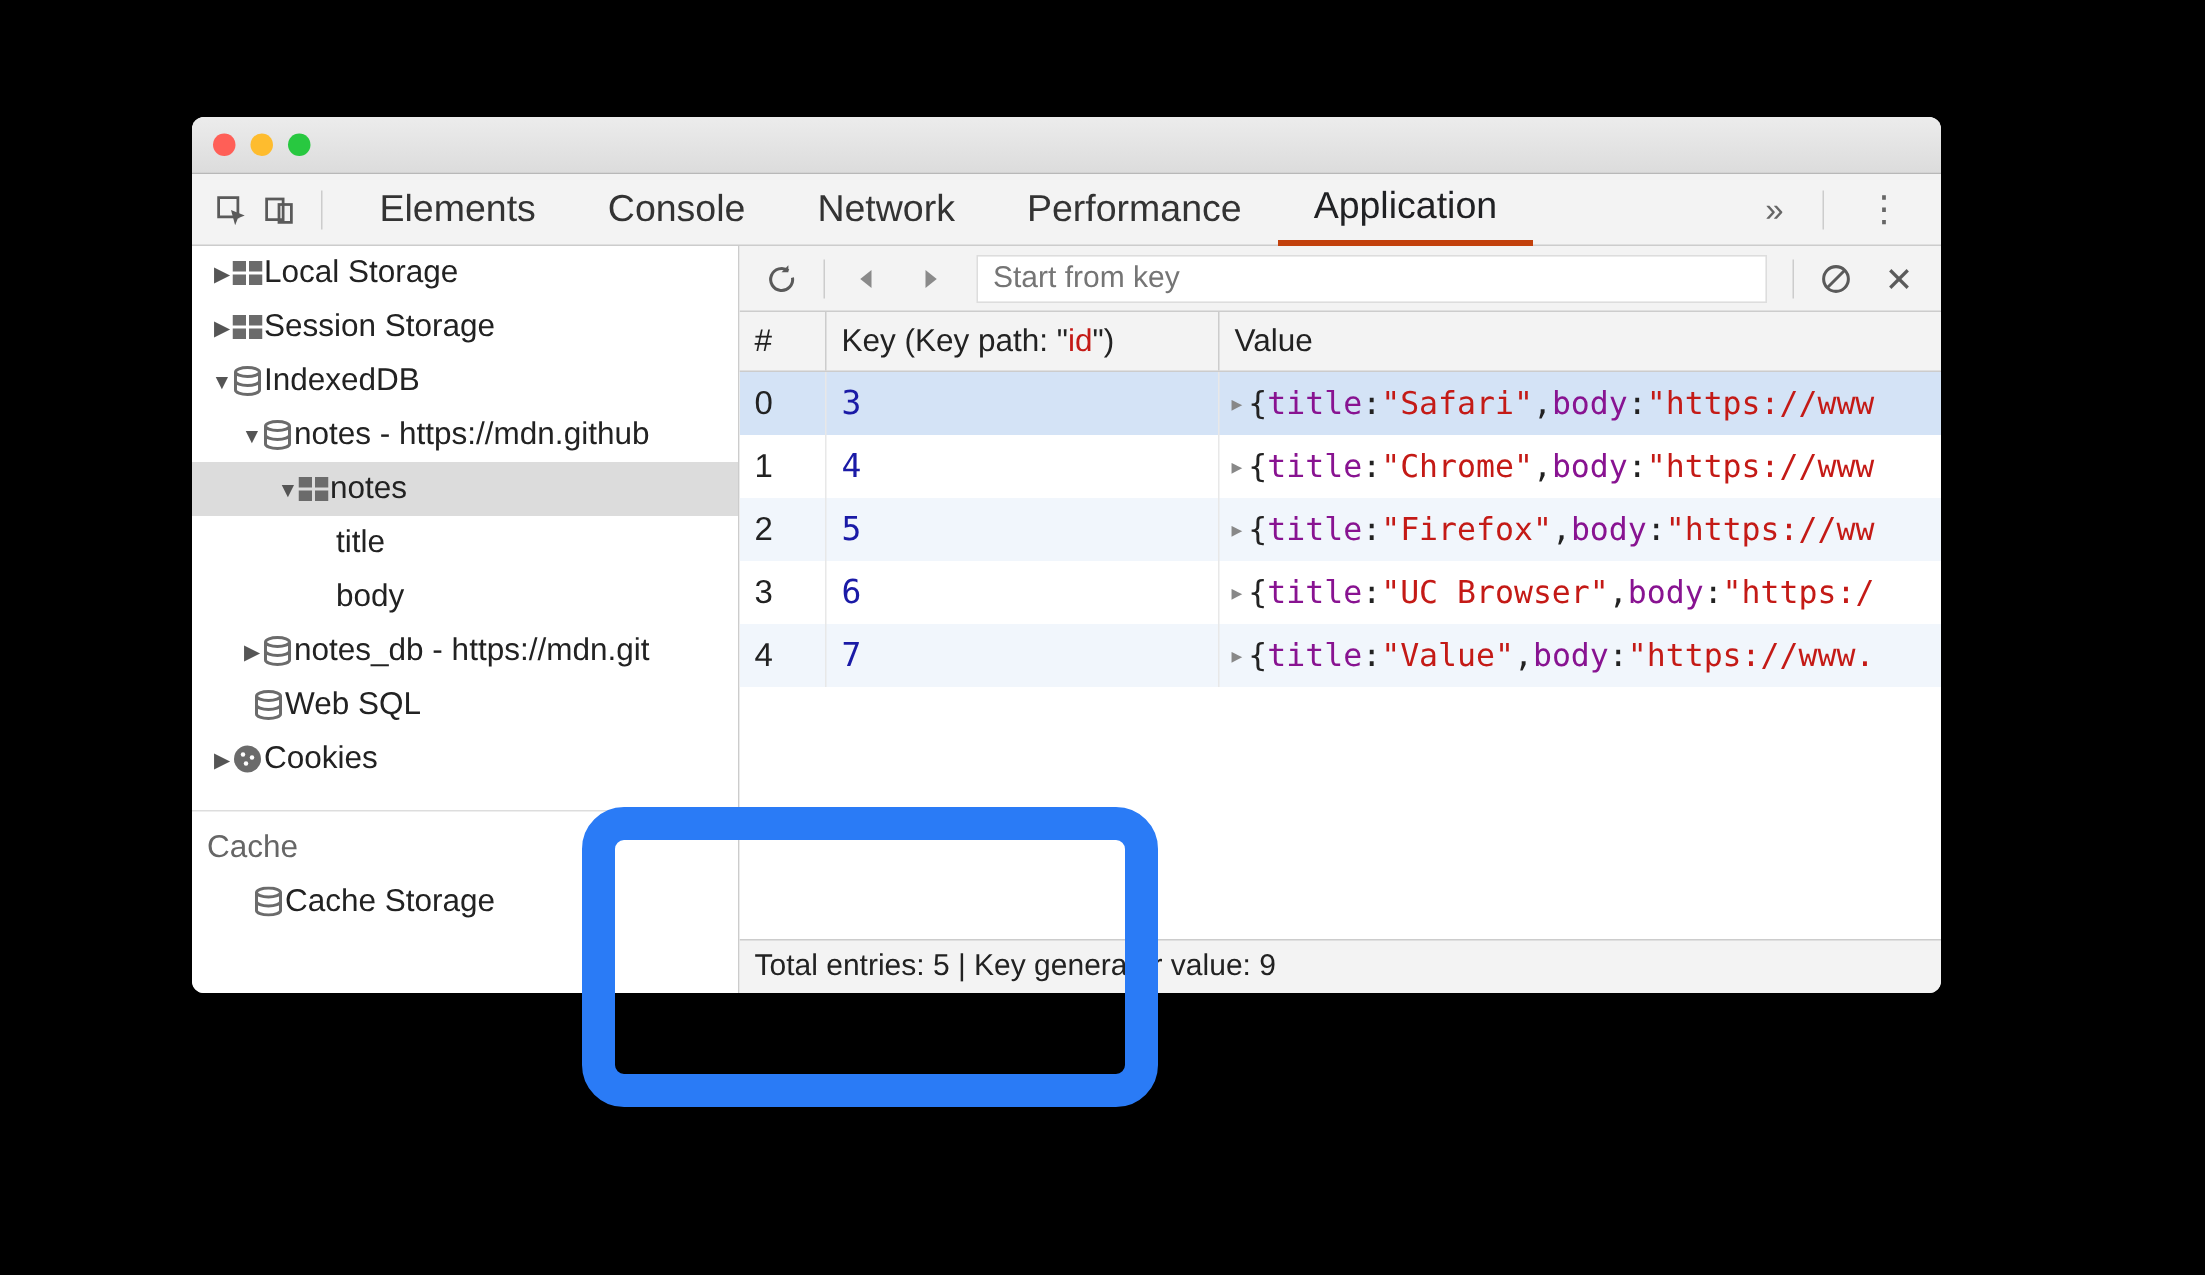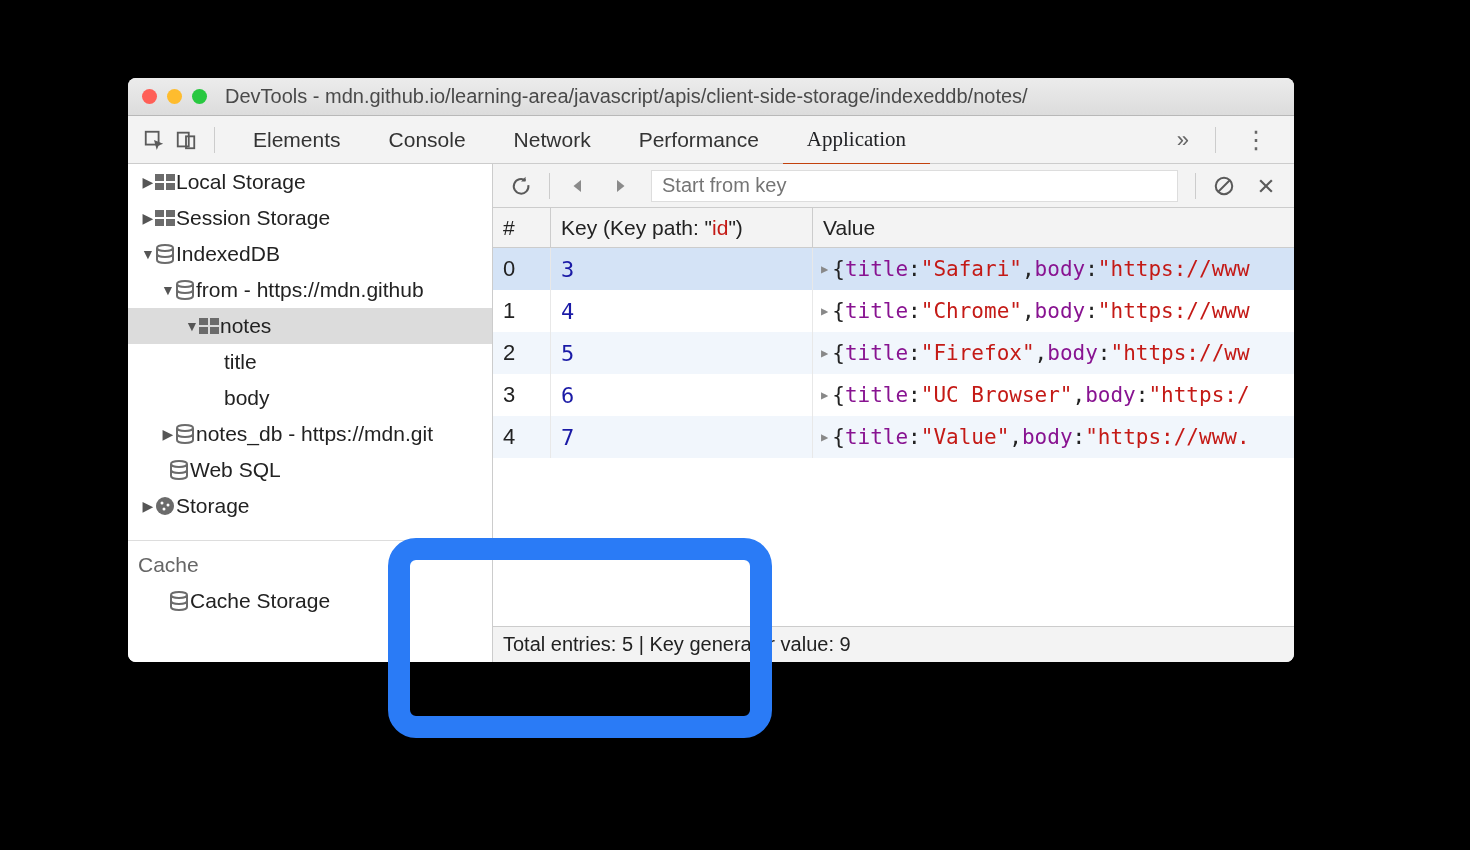--- a/index.html
+++ b/index.html
@@ -56,23 +56,23 @@
 }
 .vsep { width: 1px; height: 26px; background: #ccc; margin: 0 10px; }
 .tabs { display: flex; gap: 0; flex: 1; }
 .tab {
   padding: 0 24px;
   height: 48px;
   display: flex;
   align-items: center;
   color: #333;
   cursor: pointer;
-  font-size: 21px;
-}
-.tab.active { color: #202124; border-bottom: 1px solid #c2410c; font-weight: 400; font-family: Liberation Serif, serif; }
+  font-size: 25px;
+}
+.tab.active { color: #202124; border-bottom: 4px solid #c2410c; font-weight: 400; }
 .more-chevrons { font-size: 22px; color: #666; padding: 0 12px; }
 .kebab { color: #666; font-size: 24px; padding: 0 14px; }
 
 .body {
   display: flex;
   flex: 1;
   overflow: hidden;
 }
 .sidebar {
   width: 365px;
@@ -205,21 +205,20 @@
 </head>
 <body>
 
 <div class="window">
   <div class="titlebar">
     <div class="traffic">
       <div class="dot red"></div>
       <div class="dot yellow"></div>
       <div class="dot green"></div>
     </div>
-    <div class="title-text">DevTools - mdn.github.io/learning-area/javascript/apis/client-side-storage/indexeddb/notes/</div>
   </div>
 
   <div class="tabbar">
     <div class="tool-icon">
       <svg viewBox="0 0 24 24" width="22" height="22" fill="none" stroke="#5a5a5a" stroke-width="2">
         <rect x="3" y="3" width="14" height="14"></rect>
           <path d="M12 12 L22 16 L17 18 L15 23 Z" fill="#5a5a5a" stroke="none"></path>
       </svg>
     </div>
     <div class="tool-icon">
@@ -281,21 +280,21 @@
       </div>
       <div class="tree-item indent-1">
         <span class="arrow down"></span>
         <span class="db-icon">
           <svg viewBox="0 0 18 20">
               <ellipse cx="9" cy="4" rx="8" ry="3" fill="none" stroke="#6b6b6b" stroke-width="2"></ellipse>
               <path d="M1 4 V16 A8 3 0 0 0 17 16 V4" fill="none" stroke="#6b6b6b" stroke-width="2"></path>
               <path d="M1 10 A8 3 0 0 0 17 10" fill="none" stroke="#6b6b6b" stroke-width="2"></path>
             </svg>
         </span>
-        <span>from - https://mdn.github</span>
+        <span>notes - https://mdn.github</span>
       </div>
       <div class="tree-item indent-2 selected">
         <span class="arrow down"></span>
         <span class="grid-icon">
           <svg viewBox="0 0 20 16">
               <rect x="0" y="0" width="9" height="7" fill="#6b6b6b"></rect>
               <rect x="11" y="0" width="9" height="7" fill="#6b6b6b"></rect>
               <rect x="0" y="9" width="9" height="7" fill="#6b6b6b"></rect>
               <rect x="11" y="9" width="9" height="7" fill="#6b6b6b"></rect>
             </svg>
@@ -332,21 +331,21 @@
       <div class="tree-item">
         <span class="arrow right"></span>
         <span class="cookie-icon">
           <svg viewBox="0 0 20 20">
               <circle cx="10" cy="10" r="9" fill="#6b6b6b"></circle>
               <circle cx="7" cy="7" r="1.5" fill="#fff"></circle>
               <circle cx="13" cy="9" r="1.5" fill="#fff"></circle>
               <circle cx="9" cy="13" r="1.5" fill="#fff"></circle>
             </svg>
         </span>
-        <span>Storage</span>
+        <span>Cookies</span>
       </div>
 
       <div class="sidebar-rule"></div>
       <div class="section-header">Cache</div>
       <div class="tree-item" style="padding-left:40px;">
         <span class="db-icon">
           <svg viewBox="0 0 18 20">
               <ellipse cx="9" cy="4" rx="8" ry="3" fill="none" stroke="#6b6b6b" stroke-width="2"></ellipse>
               <path d="M1 4 V16 A8 3 0 0 0 17 16 V4" fill="none" stroke="#6b6b6b" stroke-width="2"></path>
               <path d="M1 10 A8 3 0 0 0 17 10" fill="none" stroke="#6b6b6b" stroke-width="2"></path>

